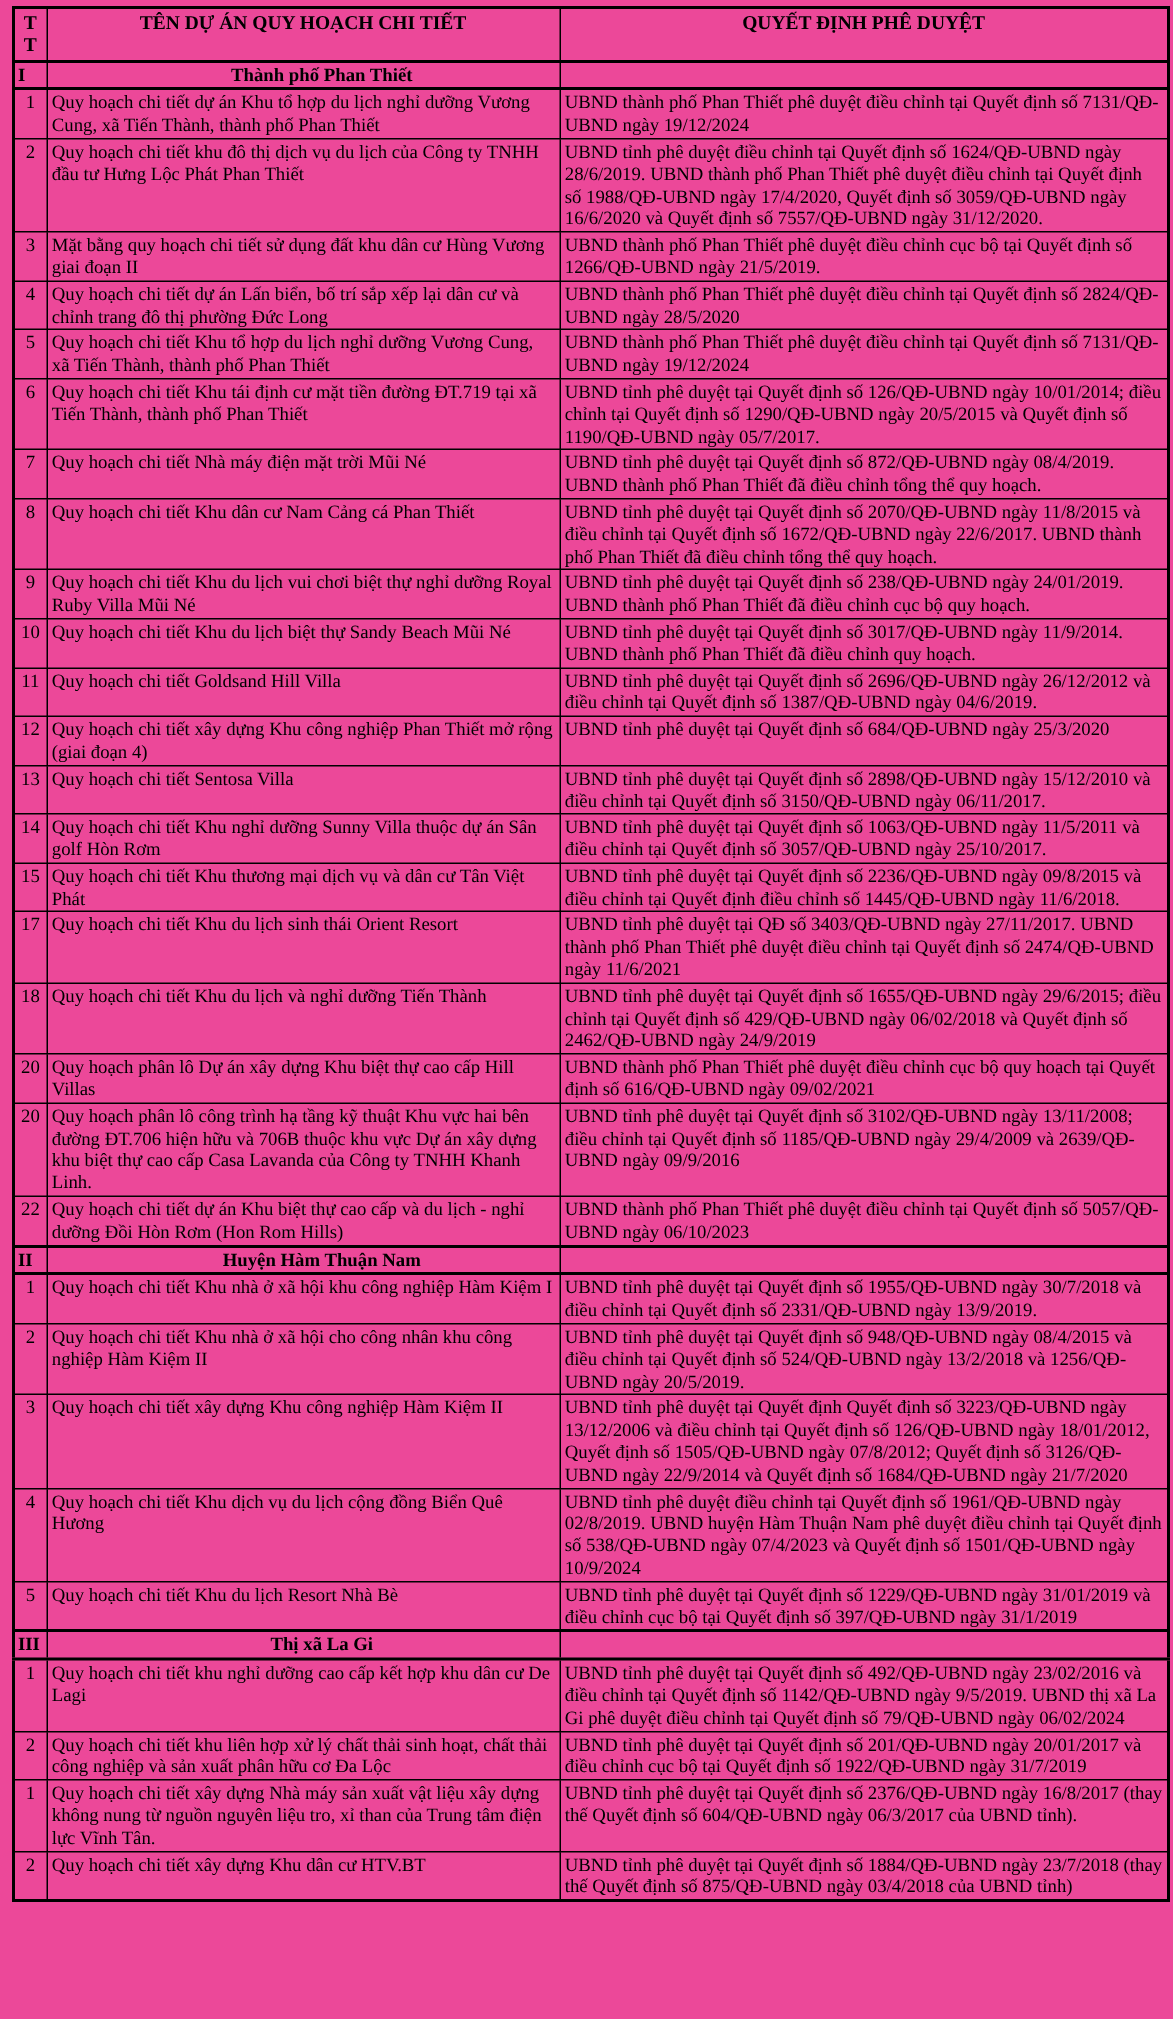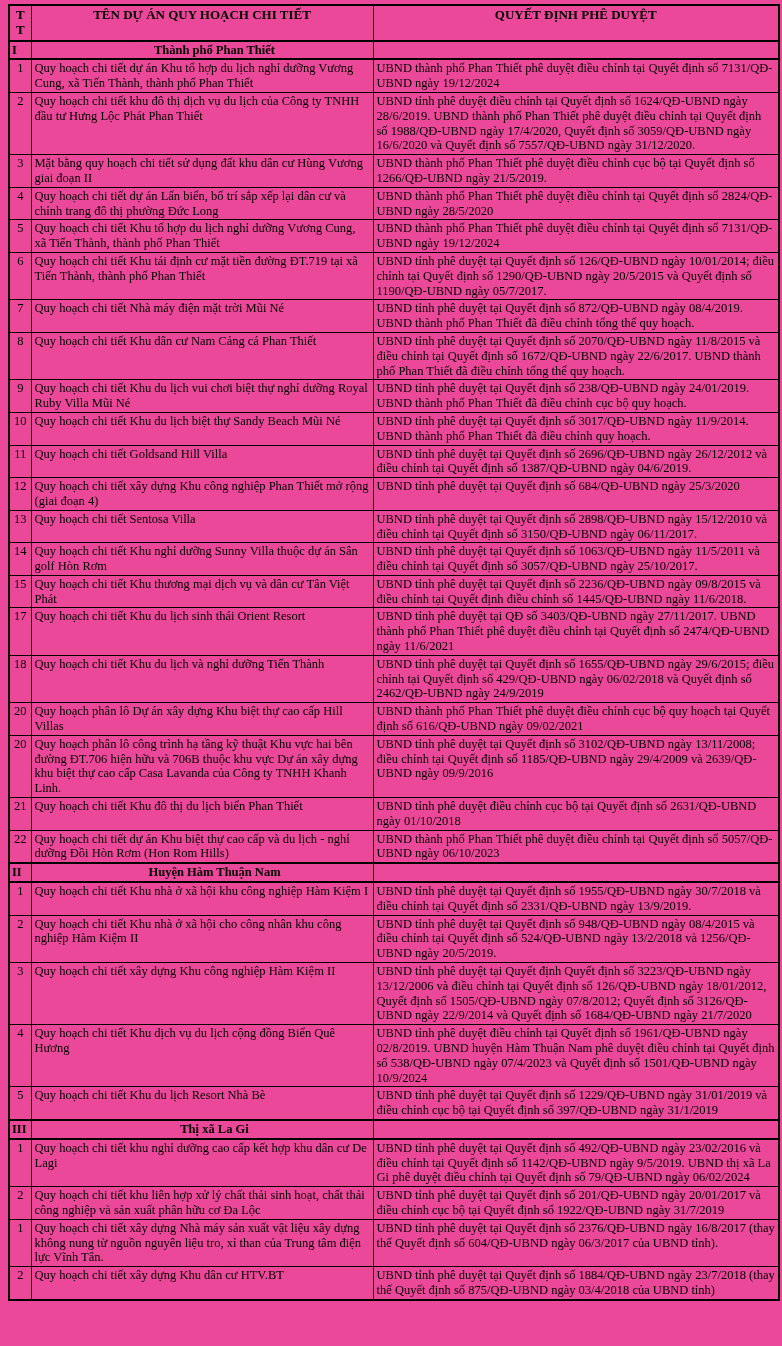--- a/index.html
+++ b/index.html
@@ -142,25 +142,20 @@
           <td class="row-num">20</td>
           <td class="cell-name">Quy hoạch phân lô Dự án xây dựng Khu biệt thự cao cấp Hill Villas</td>
           <td class="cell-decision">UBND thành phố Phan Thiết phê duyệt điều chỉnh cục bộ quy hoạch tại Quyết định số 616/QĐ-UBND ngày 09/02/2021</td>
         </tr>
         <tr>
           <td class="row-num">20</td>
           <td class="cell-name">Quy hoạch phân lô công trình hạ tầng kỹ thuật Khu vực hai bên đường ĐT.706 hiện hữu và 706B thuộc khu vực Dự án xây dựng khu biệt thự cao cấp Casa Lavanda của Công ty TNHH Khanh Linh.</td>
           <td class="cell-decision">UBND tỉnh phê duyệt tại Quyết định số 3102/QĐ-UBND ngày 13/11/2008; điều chỉnh tại Quyết định số 1185/QĐ-UBND ngày 29/4/2009 và 2639/QĐ-UBND ngày 09/9/2016</td>
         </tr>
         <tr>
-          <td class="row-num">21</td>
-          <td class="cell-name">Quy hoạch chi tiết Khu đô thị du lịch biển Phan Thiết</td>
-          <td class="cell-decision">UBND tỉnh phê duyệt điều chỉnh cục bộ tại Quyết định số 2631/QĐ-UBND ngày 01/10/2018</td>
-        </tr>
-        <tr>
           <td class="row-num">22</td>
           <td class="cell-name">Quy hoạch chi tiết dự án Khu biệt thự cao cấp và du lịch - nghỉ dưỡng Đồi Hòn Rơm (Hon Rom Hills)</td>
           <td class="cell-decision">UBND thành phố Phan Thiết phê duyệt điều chỉnh tại Quyết định số 5057/QĐ-UBND ngày 06/10/2023</td>
         </tr>
         <tr class="section-row">
           <td class="section-num">II</td>
           <td class="section-title">Huyện Hàm Thuận Nam</td>
           <td class="section-empty"></td>
         </tr>
         <tr>

